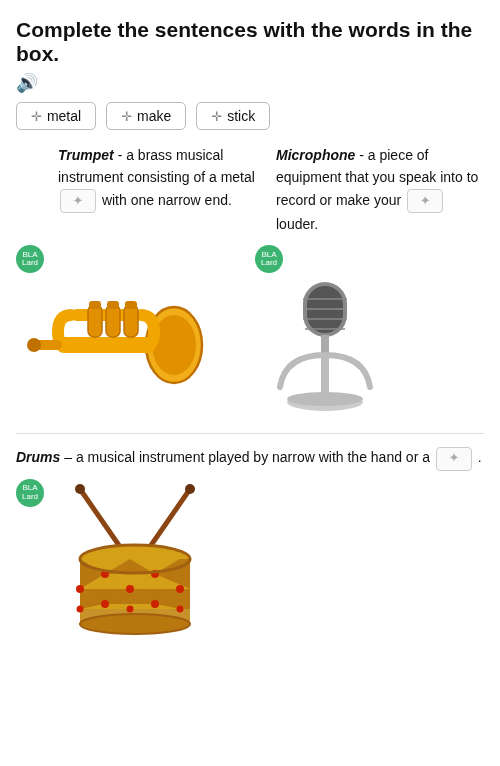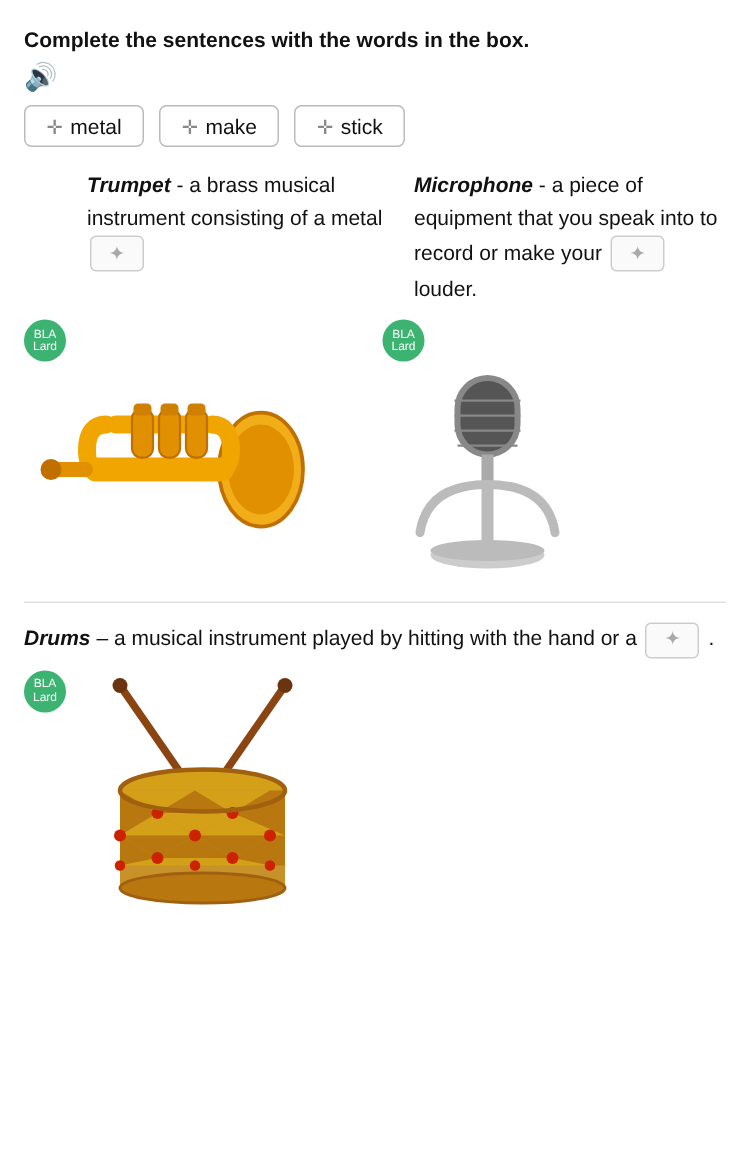--- a/index.html
+++ b/index.html
@@ -7,21 +7,21 @@
       font-family: Arial, sans-serif;
       font-size: 15px;
       background: #fff;
       width: 500px;
       min-height: 766px;
       padding: 18px 16px 20px 16px;
       color: #111;
     }
     .instruction {
       font-weight: bold;
-      font-size: 14px;
+      font-size: 21px;
       margin-bottom: 6px;
     }
     .word-box {
       display: flex;
       gap: 10px;
       margin-bottom: 14px;
       flex-wrap: wrap;
     }
     .word-chip {
       border: 1.5px solid #bbb;
@@ -135,20 +135,21 @@
 </div>
 
 <div class="content-area">
 
   <div class="definition-block">
     <span class="term">Trumpet</span>
     <span> - a brass musical instrument consisting of a metal </span>
     <span class="drop-box">
       <span class="drop-icon">✦</span>
     </span>
+    <span> with one narrow end.</span>
   </div>
 
   <div class="definition-block">
     <span class="term">Microphone</span>
     <span> - a piece of equipment that you speak into to record or make your </span>
     <span class="drop-box">
       <span class="drop-icon">✦</span>
     </span>
     <span> louder.</span>
   </div>
@@ -210,21 +211,21 @@
       <ellipse cx="70" cy="122" rx="38" ry="7" fill="#bbb"></ellipse>
     </svg>
   </div>
 </div>
 
 <hr class="divider">
 
 <div class="drums-section">
   <div class="drums-def">
     <span class="term">Drums</span>
-    <span> – a musical instrument played by hitting with the hand or a </span>
+    <span> – a musical instrument played by narrow with the hand or a </span>
     <span class="drop-box">
       <span class="drop-icon">✦</span>
     </span>
     <span>.</span>
   </div>
 
   <div style="display:flex;align-items:flex-start;gap:6px;">
     <div class="audio-badge" style="background:#3cb371;font-size:8px;padding:2px;margin-top:0;">BLA<br>Lard</div>
 
     <svg width="170" height="160" viewBox="0 0 170 160">

